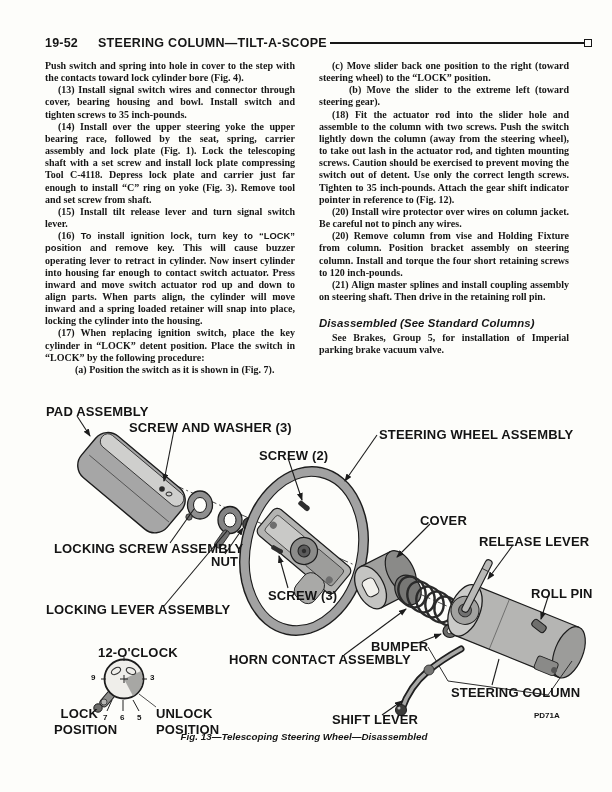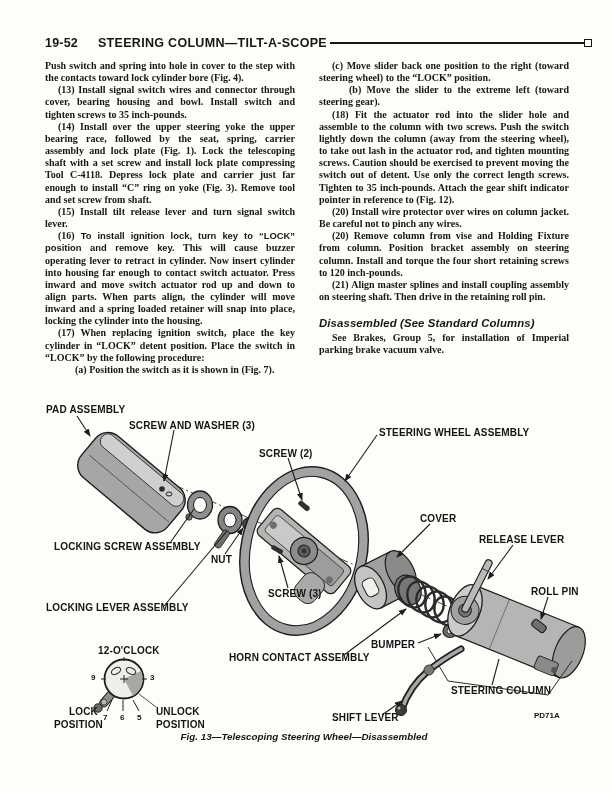--- a/index.html
+++ b/index.html
@@ -18,21 +18,21 @@
   .para{margin:0;font-size:10px;line-height:12.15px;text-align:justify;font-weight:600;}
   .indent-0{text-indent:0;}
   .indent-1{text-indent:13px;}
   .indent-2{text-indent:30px;}
   .emph{font-family:"Liberation Sans",sans-serif;font-weight:700;font-size:9.4px;}
   .col-heading{font-family:"Liberation Sans",sans-serif;font-weight:bold;font-style:italic;
                font-size:11.4px;margin:14px 0 3px 0;letter-spacing:.1px;}
   
   svg.diagram{position:absolute;top:0;left:0;}
   .fl{position:absolute;font-family:"Liberation Sans",sans-serif;font-weight:bold;
-      font-size:10px;line-height:1.25;letter-spacing:.15px;color:#141414;white-space:nowrap;}
+      font-size:13px;line-height:1.25;letter-spacing:.15px;color:#141414;white-space:nowrap;}
   .fl.wrap{white-space:normal;}
   .num{font-size:8px;}
   .fig-caption{position:absolute;top:731px;left:0;width:608px;text-align:center;
                font-family:"Liberation Sans",sans-serif;font-weight:bold;font-style:italic;
                font-size:9.8px;color:#141414;}
   .fig-code{position:absolute;left:534px;top:711px;font-family:"Liberation Sans",sans-serif;
             font-weight:bold;font-size:8px;color:#141414;}
 </style>
 </head>
 <body>

